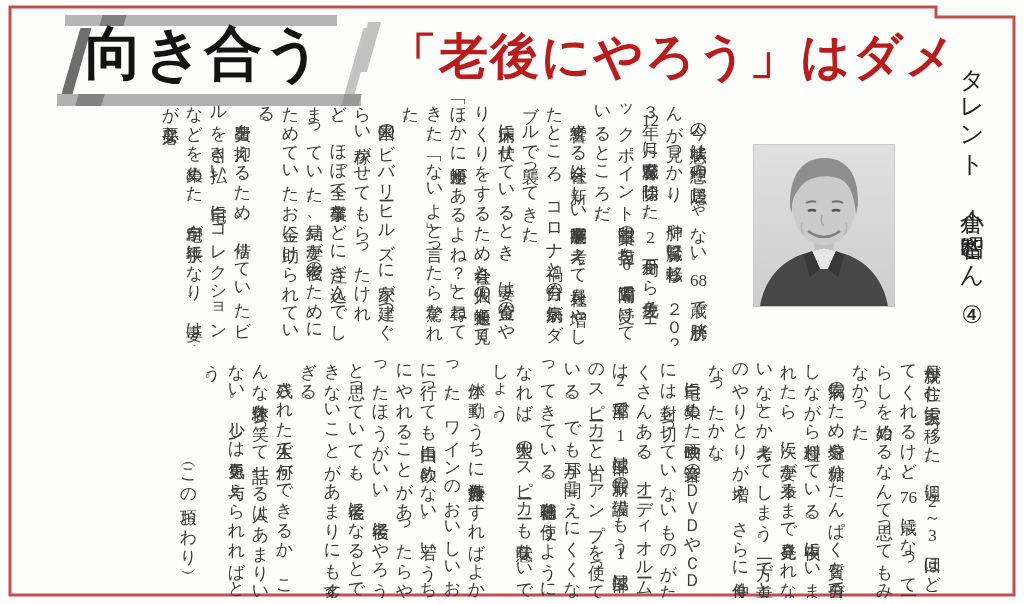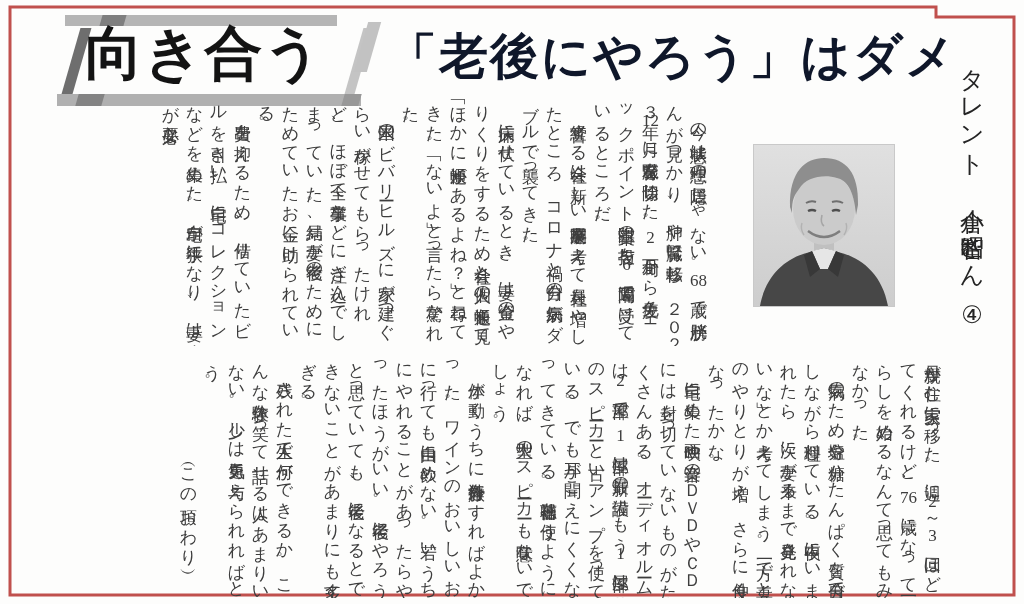--- a/index.html
+++ b/index.html
@@ -15,21 +15,21 @@
   .logo .para{position:absolute;left:16px;top:16px;width:272px;height:66px;
               border-left:11px solid #6e6e6e;border-right:10px solid #c4c4c4;transform:skewX(-16deg);}
   .logo .echo{position:absolute;left:306px;top:10px;width:13px;height:50px;background:#c2c2c2;transform:skewX(-16deg);}
   .logo .bar-bottom{position:absolute;left:2px;top:82px;width:304px;height:12px;background:#b0b0b0;}
   .logo .bar-bottom-accent{position:absolute;left:20px;top:0;width:26px;height:12px;background:#838383;transform:skewX(-16deg);}
   .logo .bar-bottom-tail{position:absolute;left:286px;top:0;width:17px;height:12px;background:#989898;transform:skewX(-16deg);}
   .logo .title{position:absolute;left:30px;top:12px;font-family:"Liberation Sans","DejaVu Sans",sans-serif;
                font-weight:900;font-size:58px;line-height:1;color:#131313;letter-spacing:1px;white-space:nowrap;}
 
   
-  .headline{position:absolute;left:388px;top:30px;font-size:49px;line-height:1.1;color:#0f172a;
+  .headline{position:absolute;left:388px;top:30px;font-size:49px;line-height:1.1;color:#b91c1c;
             font-weight:600;letter-spacing:2px;white-space:nowrap;}
 
   
   .byline{position:absolute;left:952px;top:52px;height:352px;width:40px;
           writing-mode:vertical-rl;text-orientation:mixed;
           font-family:"Liberation Sans","DejaVu Sans",sans-serif;
           font-size:24px;letter-spacing:1px;color:#242424;line-height:40px;}
 
   
   .photo{position:absolute;left:754px;top:145px;width:140px;height:161px;outline:1px solid #c9c9c9;}

